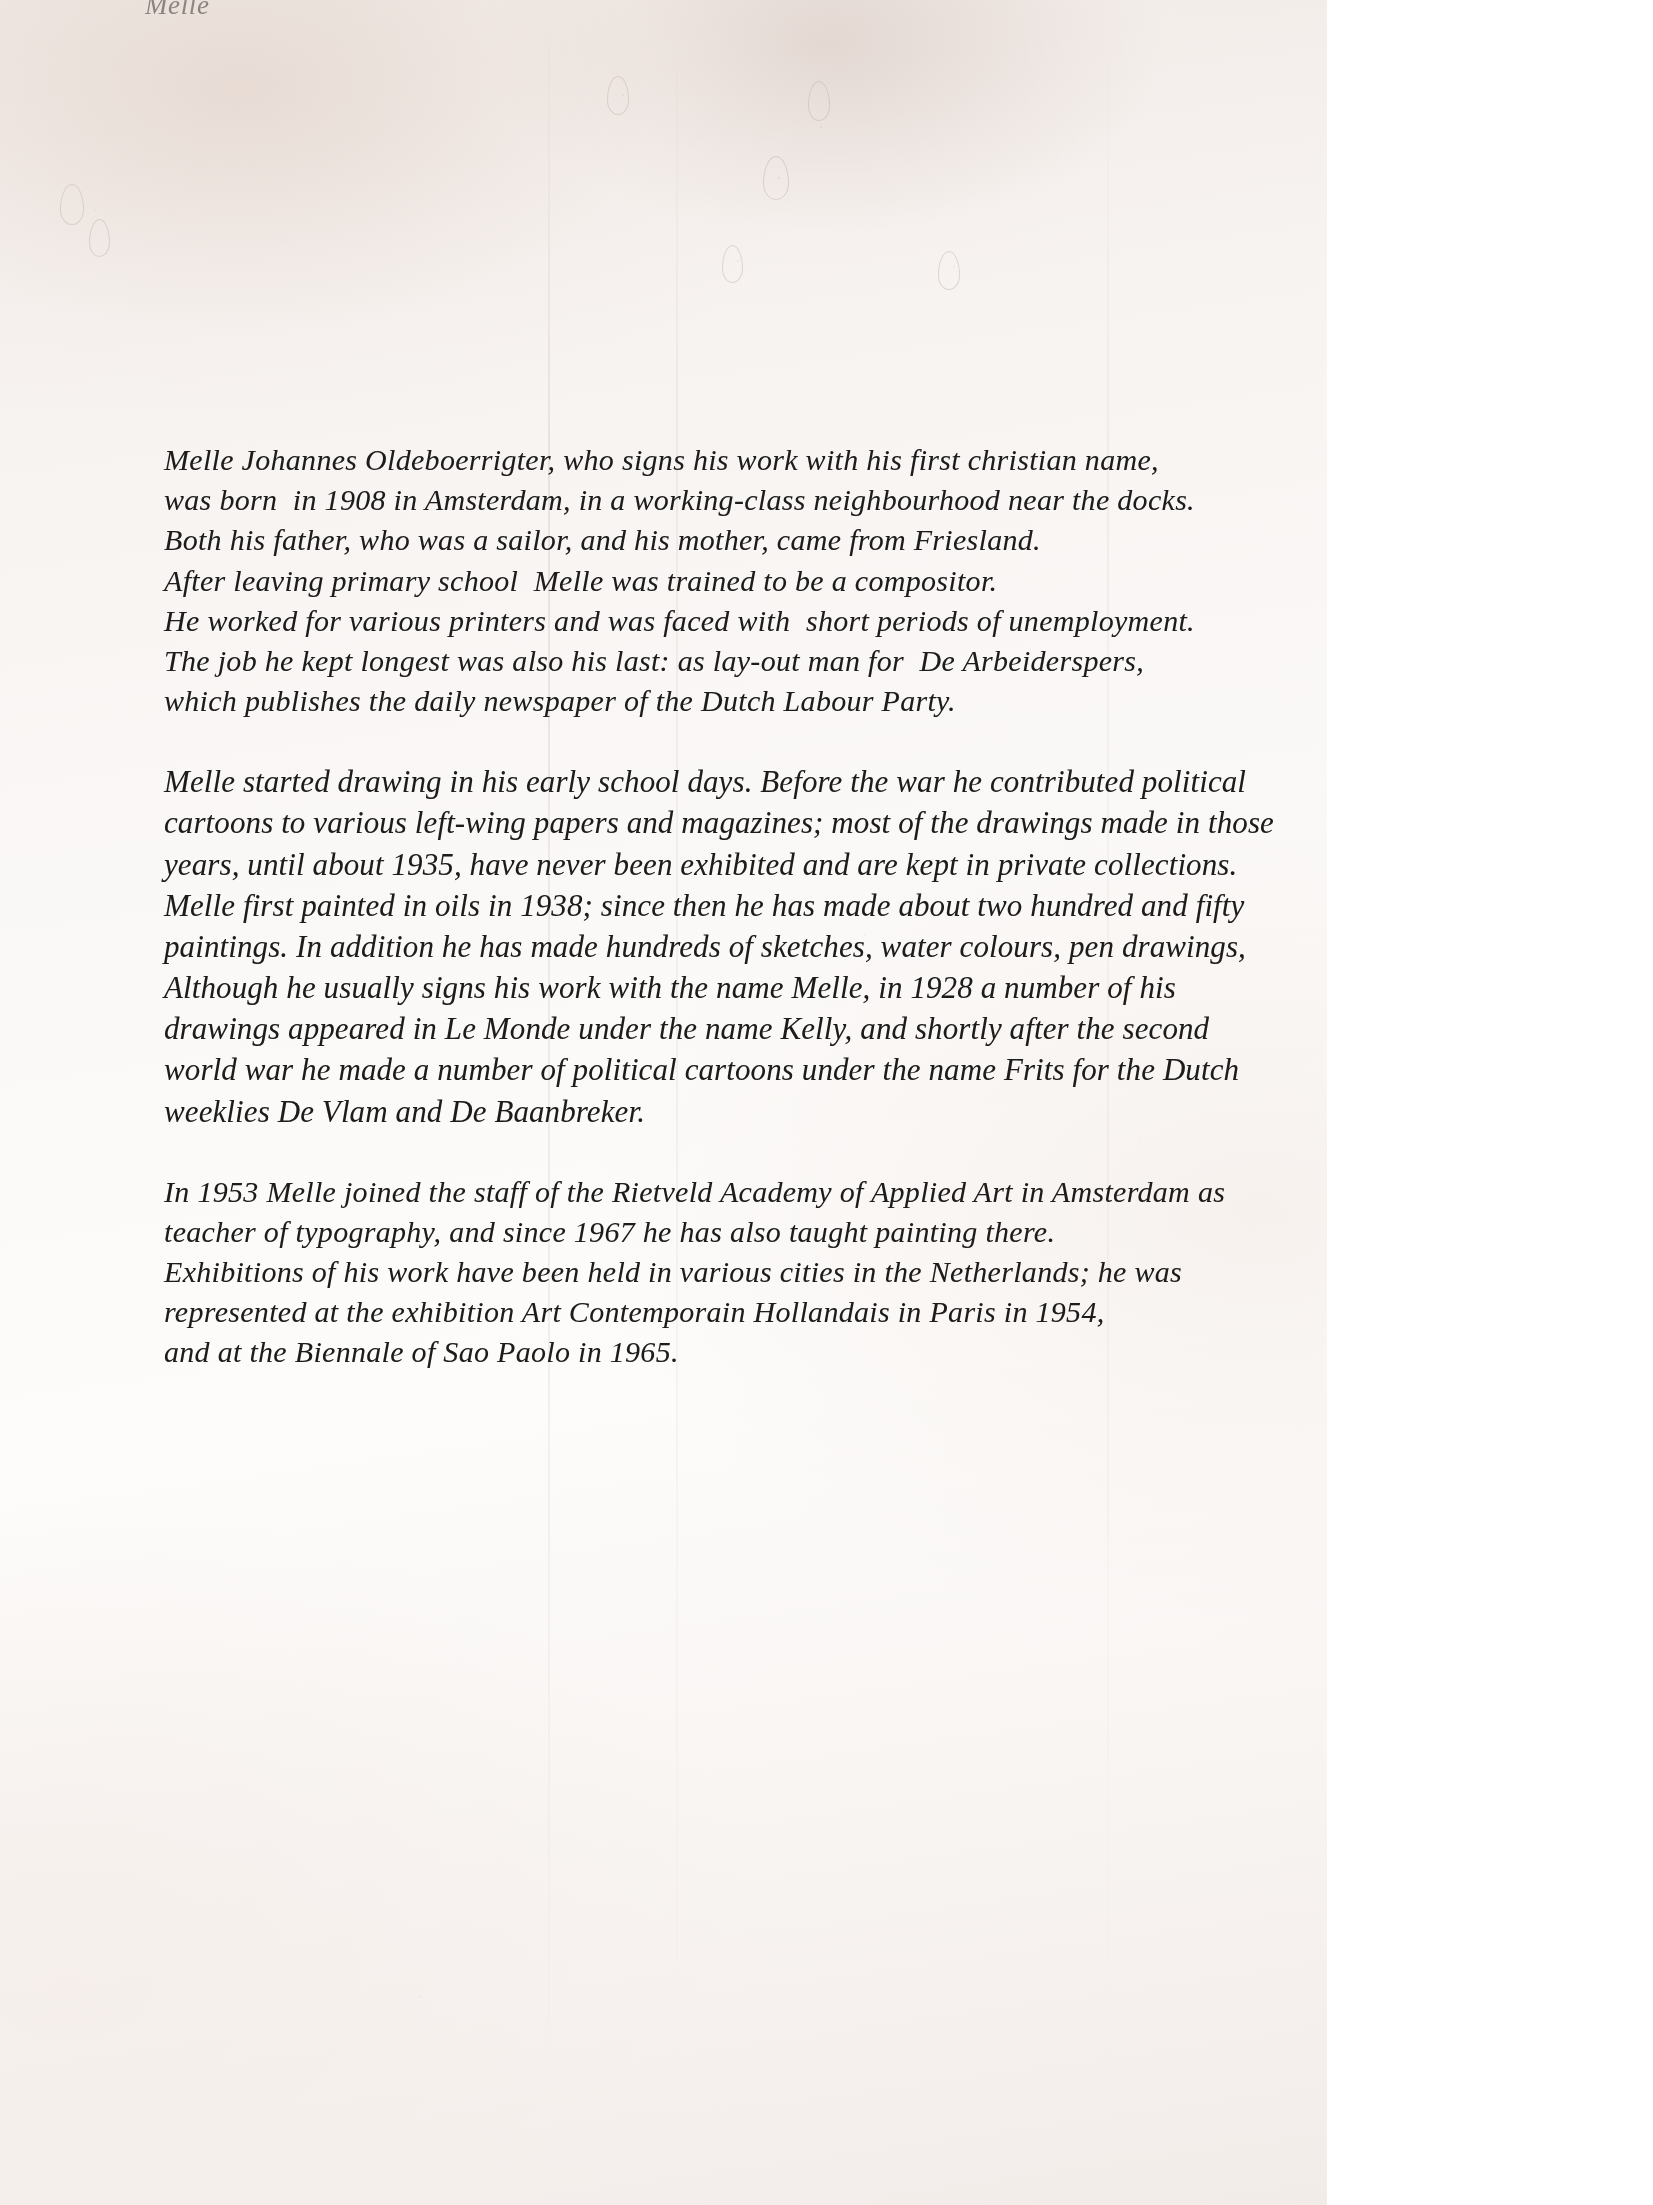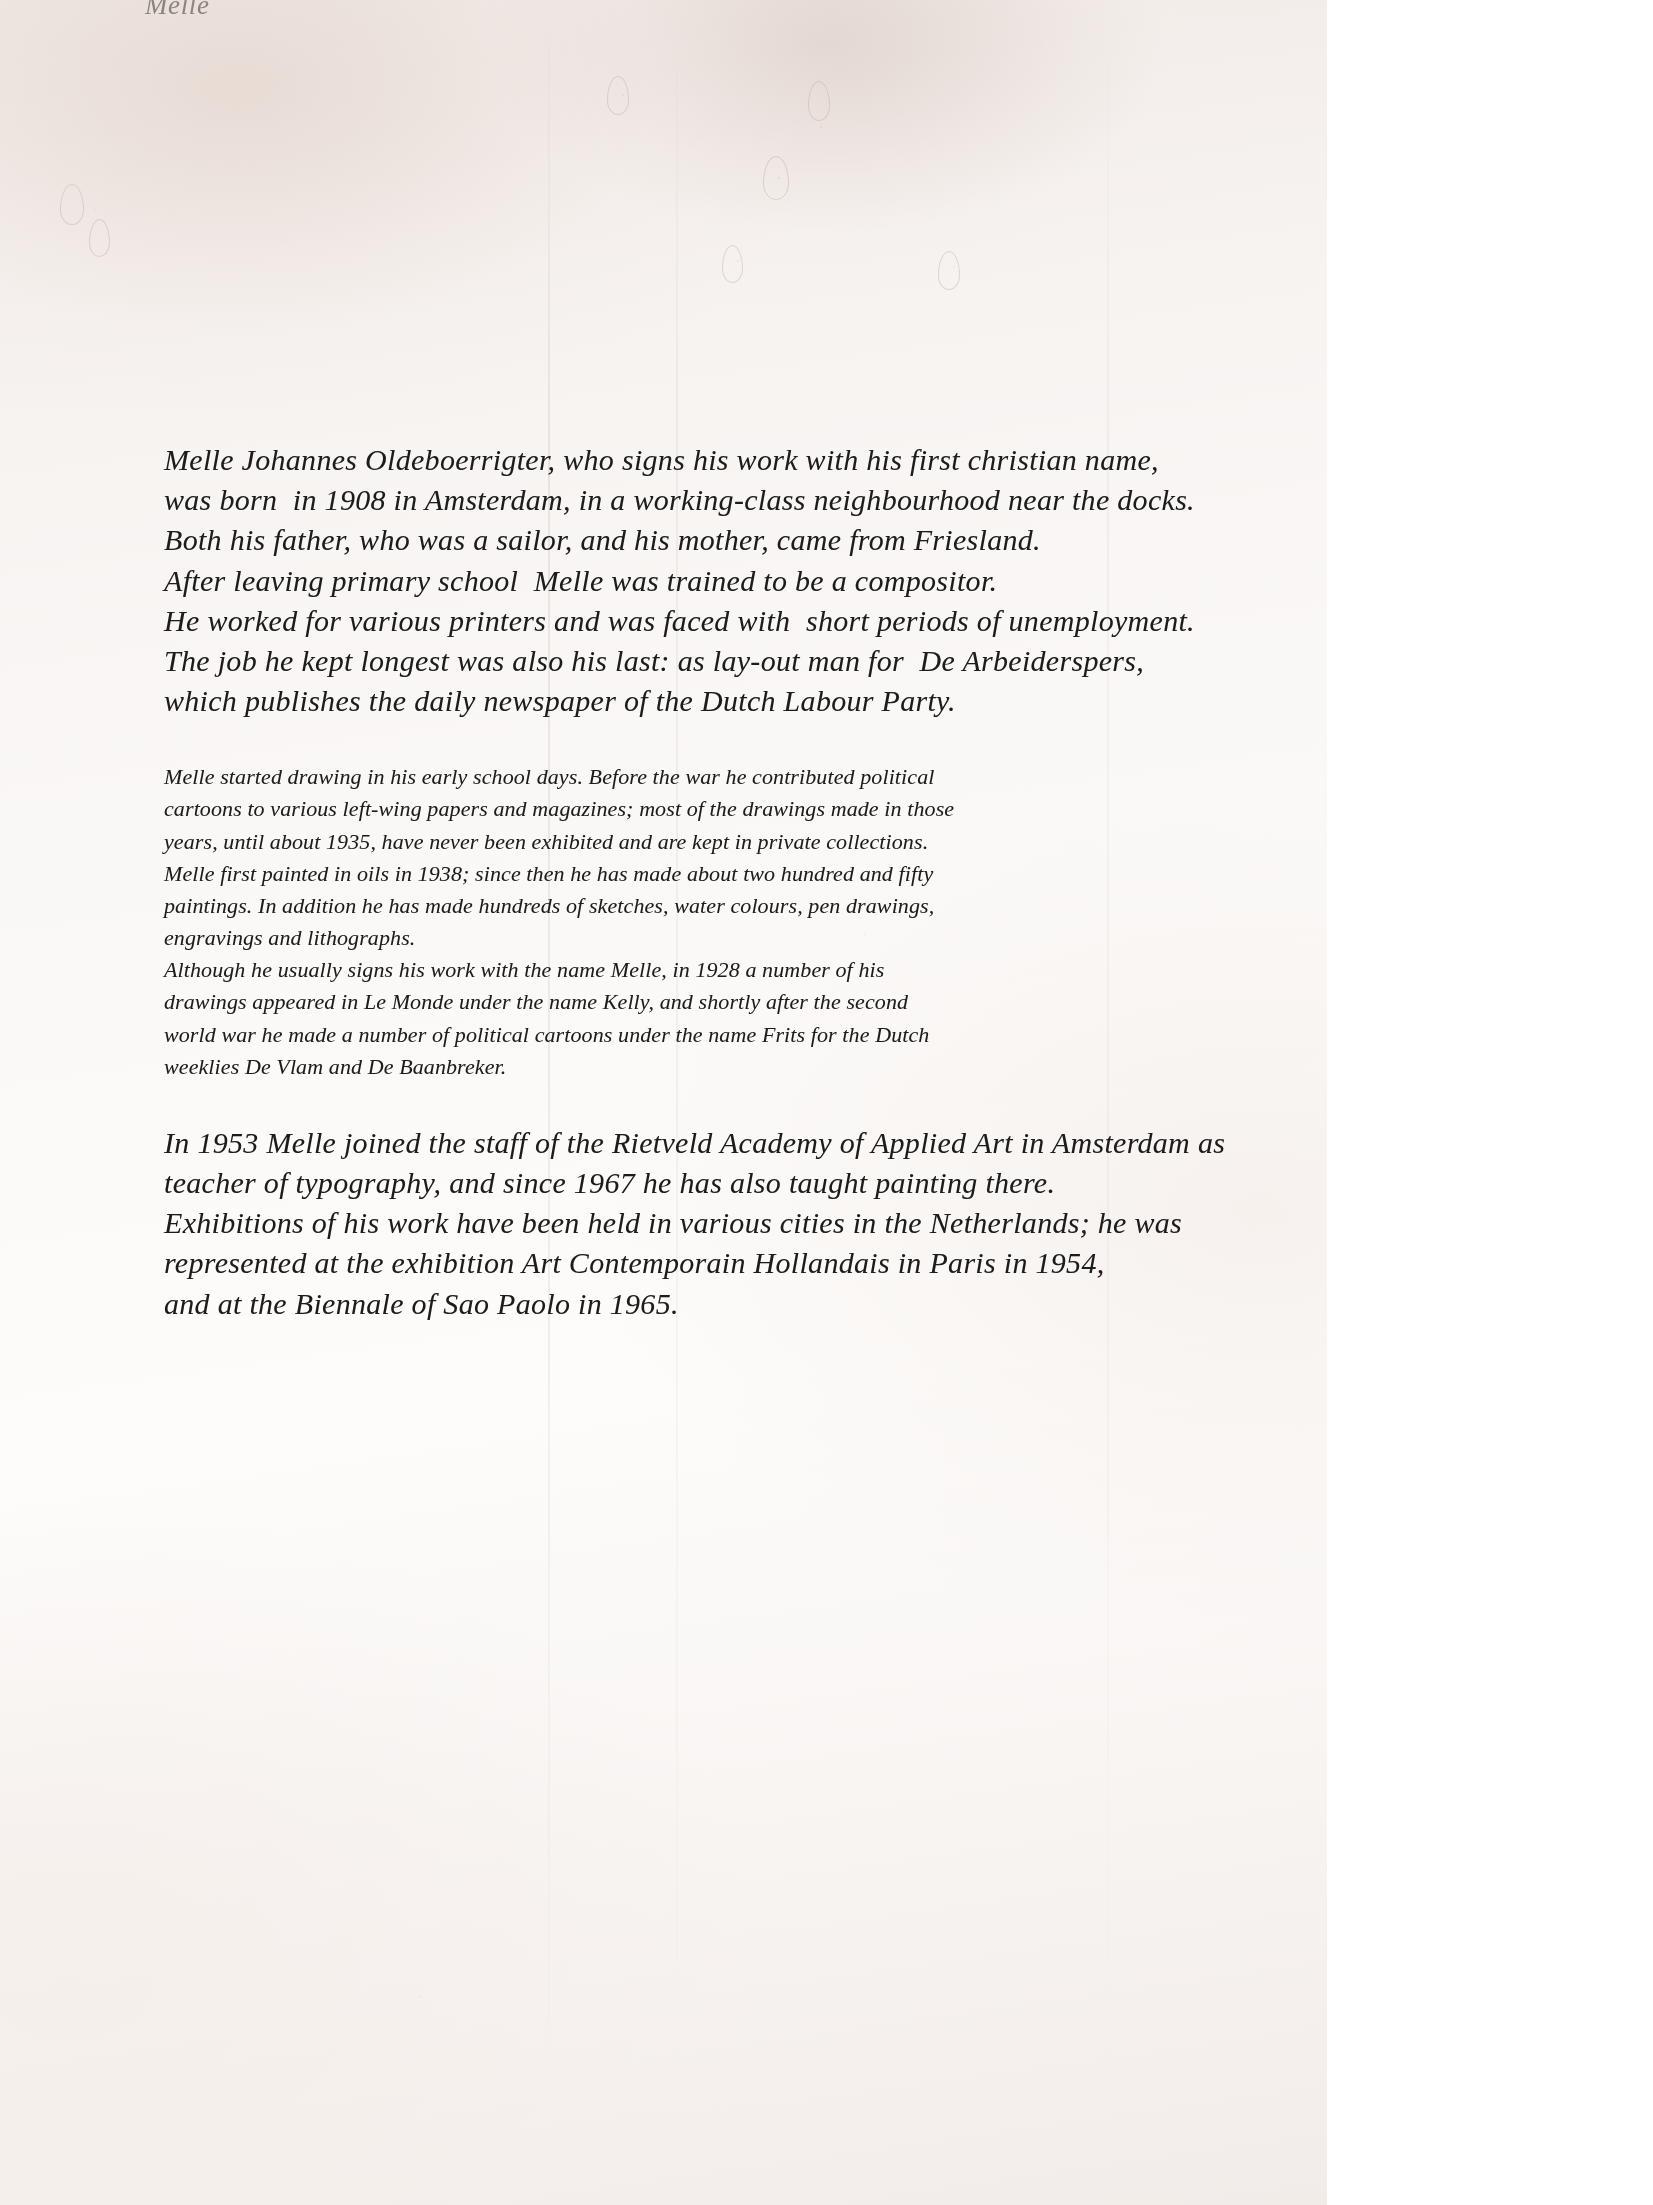--- a/index.html
+++ b/index.html
@@ -84,21 +84,21 @@
   }
   .para { margin: 0 0 50px 0; }
   .para:last-child { margin-bottom: 8px; }
   .line {
     display: block;
     white-space: pre;
     margin-bottom: 10.2px;
     letter-spacing: 0.3px;
     text-shadow: 0 0 0.6px rgba(40,38,36,0.18);
   }
-  .p2 .line { font-size: 22px; letter-spacing: 0.1px; }
+  .p2 .line { font-size: 31px; letter-spacing: 0.1px; }
 </style>
 </head>
 <body>
 
 <div class="page">
 
   <div class="paper-grain"></div>
 
   <div class="crease c1"></div>
   <div class="crease c2"></div>
@@ -125,21 +125,20 @@
       <span class="line">The job he kept longest was also his last: as lay-out man for  De Arbeiderspers,</span>
       <span class="line">which publishes the daily newspaper of the Dutch Labour Party.</span>
     </p>
 
     <p class="para p2">
       <span class="line">Melle started drawing in his early school days. Before the war he contributed political</span>
       <span class="line">cartoons to various left-wing papers and magazines; most of the drawings made in those</span>
       <span class="line">years, until about 1935, have never been exhibited and are kept in private collections.</span>
       <span class="line">Melle first painted in oils in 1938; since then he has made about two hundred and fifty</span>
       <span class="line">paintings. In addition he has made hundreds of sketches, water colours, pen drawings,</span>
-      <span class="line">engravings and lithographs.</span>
       <span class="line">Although he usually signs his work with the name Melle, in 1928 a number of his</span>
       <span class="line">drawings appeared in Le Monde under the name Kelly, and shortly after the second</span>
       <span class="line">world war he made a number of political cartoons under the name Frits for the Dutch</span>
       <span class="line">weeklies De Vlam and De Baanbreker.</span>
     </p>
 
     <p class="para p3">
       <span class="line">In 1953 Melle joined the staff of the Rietveld Academy of Applied Art in Amsterdam as</span>
       <span class="line">teacher of typography, and since 1967 he has also taught painting there.</span>
       <span class="line">Exhibitions of his work have been held in various cities in the Netherlands; he was</span>

